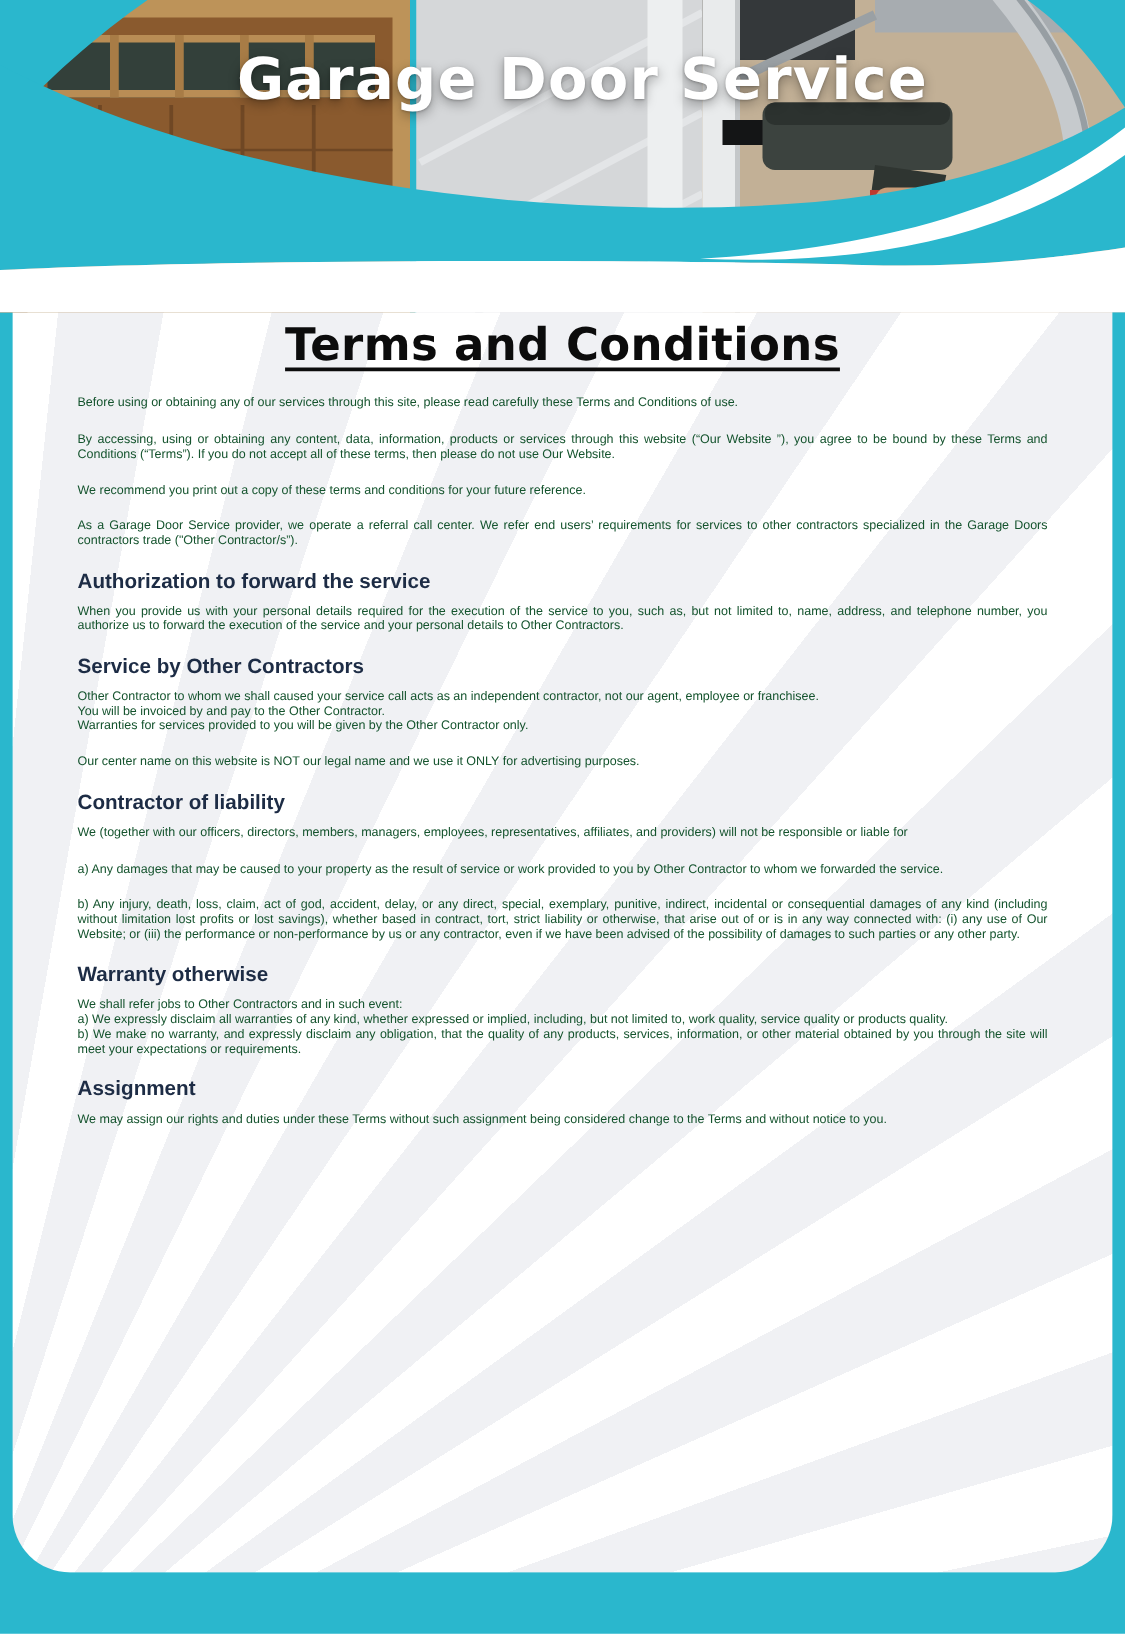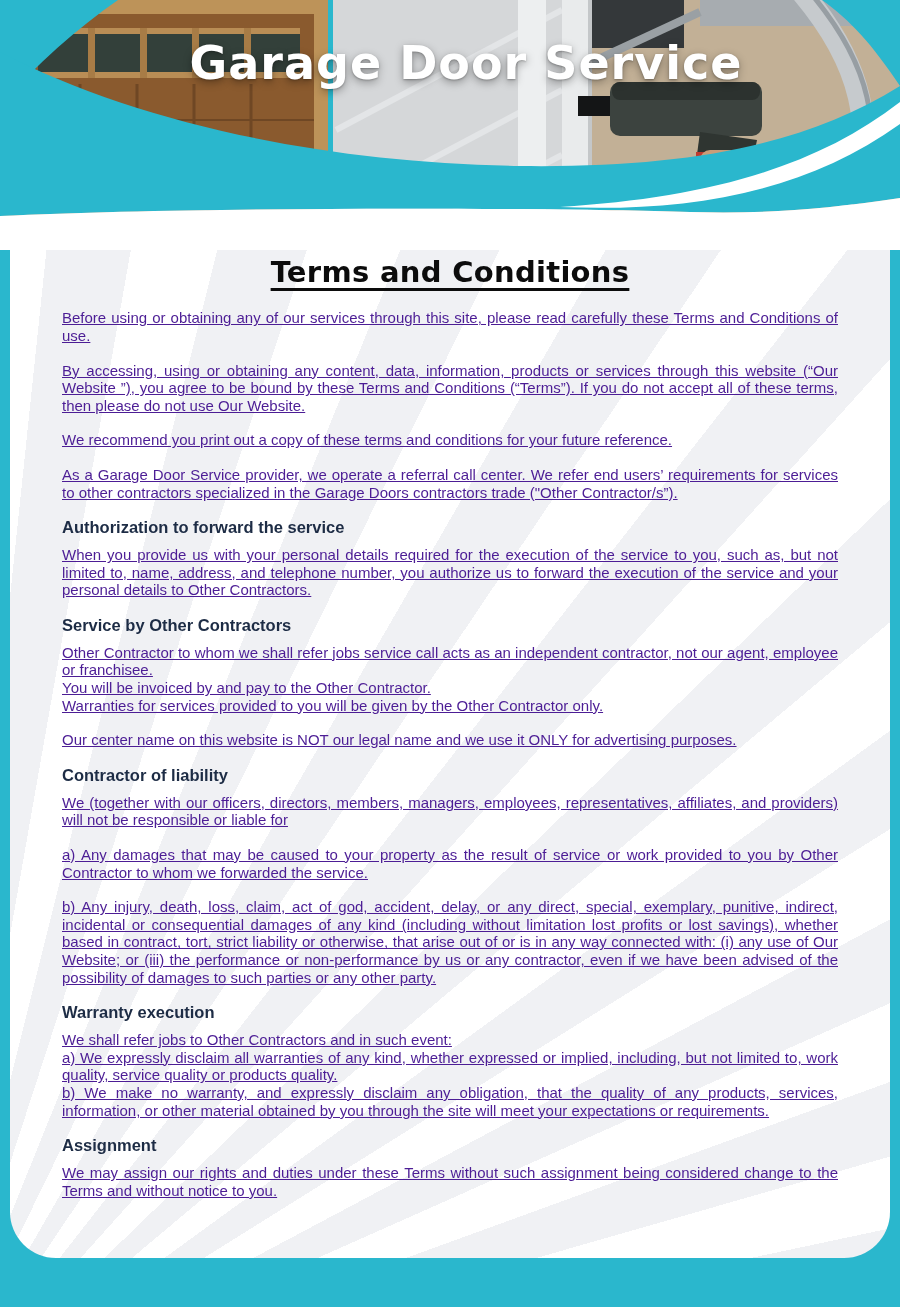--- a/index.html
+++ b/index.html
@@ -25,34 +25,33 @@
     font-weight:bold;font-size:46px;letter-spacing:1px;
     color:#ffffff;
     text-shadow:0 3px 9px rgba(0,0,0,0.35), 0 1px 2px rgba(0,0,0,0.25);
   }
   .content{
     position:absolute;top:250px;left:62px;width:776px;
     color:#3b4354;
   }
   h1.doc-title{
     font-family:"DejaVu Sans", sans-serif;
-    font-size:29px;line-height:1.15;font-weight:bold;
+    font-size:36px;line-height:1.15;font-weight:bold;
     color:#0c0c0c;text-align:center;
     margin:6px 0 20px 0;letter-spacing:0.3px;
     text-decoration:underline;
     text-decoration-thickness:2.5px;
     text-underline-offset:6px;
   }
   .content p{
-    font-size:15px;line-height:1.175;
+    font-size:10px;line-height:1.175;
     margin:0 0 17px 0;
     text-align:justify;
     white-space:pre-line;
-    color:#4c1d95;
-    text-decoration:underline;
+    color:#14532d;
   }
   .content h3{
     font-size:16.5px;line-height:1.2;font-weight:bold;
     color:#1d2c45;
     margin:14px 0 8px 0;
   }
 </style>
 </head>
 <body>
 
@@ -134,35 +133,35 @@
     <p>As a Garage Door Service provider, we operate a referral call center. We refer end users’ requirements for services to other contractors specialized in the Garage Doors contractors trade ("Other Contractor/s”).</p>
   </section>
 
   <section>
     <h3>Authorization to forward the service</h3>
     <p>When you provide us with your personal details required for the execution of the service to you, such as, but not limited to, name, address, and telephone number, you authorize us to forward the execution of the service and your personal details to Other Contractors.</p>
   </section>
 
   <section>
     <h3>Service by Other Contractors</h3>
-    <p>Other Contractor to whom we shall refer jobs service call acts as an independent contractor, not our agent, employee or franchisee.
+    <p>Other Contractor to whom we shall caused your service call acts as an independent contractor, not our agent, employee or franchisee.
 You will be invoiced by and pay to the Other Contractor.
 Warranties for services provided to you will be given by the Other Contractor only.</p>
     <p>Our center name on this website is NOT our legal name and we use it ONLY for advertising purposes.</p>
   </section>
 
   <section>
     <h3>Contractor of liability</h3>
     <p>We (together with our officers, directors, members, managers, employees, representatives, affiliates, and providers) will not be responsible or liable for</p>
     <p>a) Any damages that may be caused to your property as the result of service or work provided to you by Other Contractor to whom we forwarded the service.</p>
     <p>b) Any injury, death, loss, claim, act of god, accident, delay, or any direct, special, exemplary, punitive, indirect, incidental or consequential damages of any kind (including without limitation lost profits or lost savings), whether based in contract, tort, strict liability or otherwise, that arise out of or is in any way connected with: (i) any use of Our Website; or (iii) the performance or non-performance by us or any contractor, even if we have been advised of the possibility of damages to such parties or any other party.</p>
   </section>
 
   <section>
-    <h3>Warranty execution</h3>
+    <h3>Warranty otherwise</h3>
     <p>We shall refer jobs to Other Contractors and in such event:
 a) We expressly disclaim all warranties of any kind, whether expressed or implied, including, but not limited to, work quality, service quality or products quality.
 b) We make no warranty, and expressly disclaim any obligation, that the quality of any products, services, information, or other material obtained by you through the site will meet your expectations or requirements.</p>
   </section>
 
   <section>
     <h3>Assignment</h3>
     <p>We may assign our rights and duties under these Terms without such assignment being considered change to the Terms and without notice to you.</p>
   </section>
 </div>

